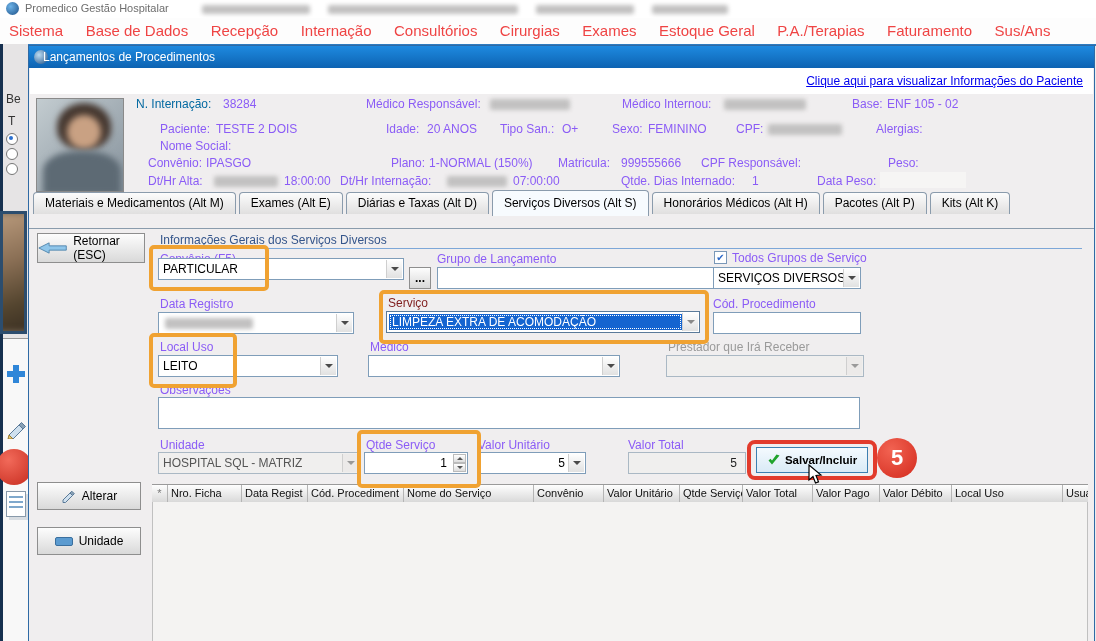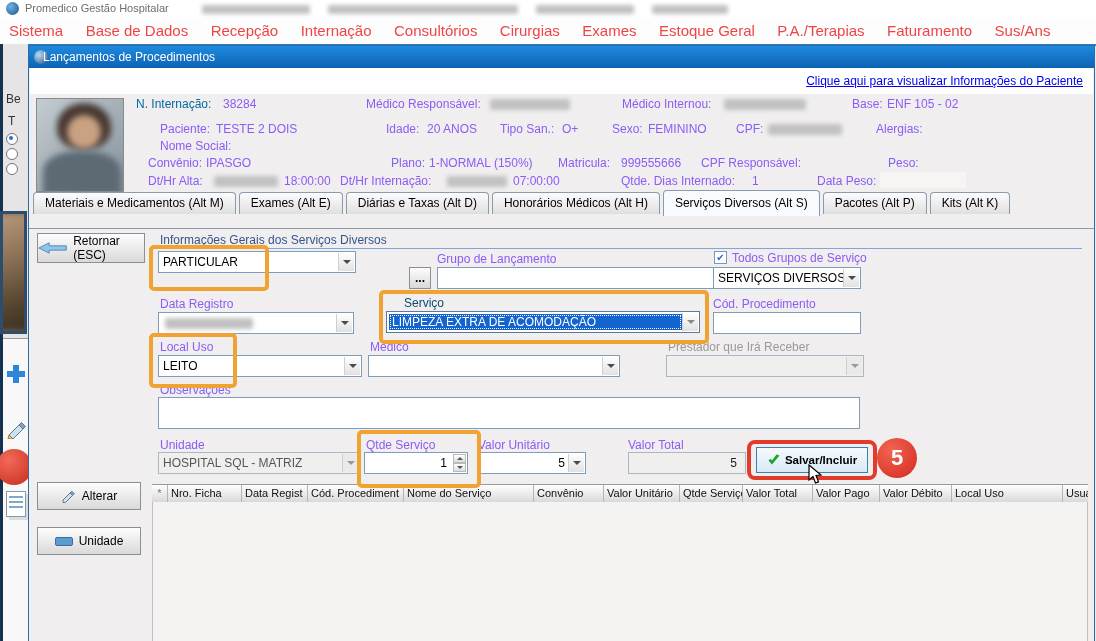--- a/index.html
+++ b/index.html
@@ -153,22 +153,22 @@
 <span class="lbl" style="left:513px;top:174px">07:00:00</span>
 <span class="lbl" style="left:621px;top:174px">Qtde. Dias Internado:</span>
 <span class="lbl" style="left:752px;top:174px">1</span>
 <span class="lbl" style="left:817px;top:174px">Data Peso:</span>
 <div class="abs" style="left:880px;top:172px;width:86px;height:16px;background:#f6f5f4"></div>
 
 <div class="abs" style="left:33px;top:190px;width:1050px;height:26px;white-space:nowrap;display:flex;align-items:center">
   <div class="tab"><span>Materiais e Medicamentos (Alt M)</span></div>
   <div class="tab"><span>Exames (Alt E)</span></div>
   <div class="tab"><span>Diárias e Taxas (Alt D)</span></div>
+  <div class="tab active"><span>Serviços Diversos (Alt S)</span></div>
   <div class="tab"><span>Honorários Médicos (Alt H)</span></div>
-  <div class="tab active"><span>Serviços Diversos (Alt S)</span></div>
   <div class="tab"><span>Pacotes (Alt P)</span></div>
   <div class="tab"><span>Kits (Alt K)</span></div>
 </div>
 
 <div class="abs" style="left:29px;top:228px;width:1065px;height:413px;border-top:1px solid #8a9bac;background:#f0eeef"></div>
 
 <div class="btn3d" style="left:37px;top:233px;width:108px;height:30px">
   <svg width="34" height="14" viewBox="0 0 34 14">
     <path d="M1 7 L13 1 L13 4.5 L33 4.5 L33 9.5 L13 9.5 L13 13 Z" fill="#8fc6ea" stroke="#4a80a8" stroke-width="1"></path>
   </svg>
@@ -183,21 +183,21 @@
 </div>
 <div class="btn3d" style="left:37px;top:527px;width:104px;height:28px">
   <span style="display:inline-block;width:16px;height:7px;background:#5b9bd0;border:1px solid #3a6f9e;border-radius:2px"></span>
   <span>Unidade</span>
 </div>
 
 <span class="lbl" style="left:160px;top:233px;color:#34558b">Informações Gerais dos Serviços Diversos</span>
 <div class="abs" style="left:158px;top:248px;width:924px;height:1px;background:#7da7d8"></div>
 
 <span class="lbl" style="left:160px;top:252px">Convênio (F5)</span>
-<div class="combo" style="left:158px;top:251px;width:198px">
+<div class="combo" style="left:158px;top:258px;width:246px">
   <span>PARTICULAR</span>
   <span class="arw">
       <i class="tri"></i>
     </span>
 </div>
 <div class="btn3d" style="left:409px;top:267px;width:22px;height:22px;font-weight:bold">
   <span>...</span>
 </div>
 <div class="hl" style="left:149px;top:245px;width:112px;height:38px"></div>
 
@@ -221,36 +221,36 @@
 </div>
 
 <span class="lbl" style="left:160px;top:297px">Data Registro</span>
 <div class="combo" style="left:158px;top:312px;width:196px">
   <div class="blur" style="left:6px;top:5px;width:88px;height:11px"></div>
   <span class="arw">
       <i class="tri"></i>
     </span>
 </div>
 
-<span class="lbl" style="left:404px;top:296px;color:#0c4a6e">Serviço</span>
+<span class="lbl" style="left:388px;top:296px;color:#7f1d1d">Serviço</span>
 <div class="combo" style="left:386px;top:311px;width:314px;padding:0;border-color:#5a7a9a">
   <div style="position:absolute;left:2px;top:2px;right:17px;bottom:2px;background:#1464D0;color:#fff;font-size:12px;display:flex;align-items:center;padding:0 3px;outline:1px dotted #fff;outline-offset:-2px;white-space:nowrap;overflow:hidden">
     <span>LIMPEZA EXTRA DE ACOMODAÇÃO</span>
   </div>
   <span class="arw">
       <i class="tri" style="border-top-color:#8a8a8a"></i>
     </span>
 </div>
 <div class="hl" style="left:379px;top:290px;width:322px;height:46px"></div>
 
 <span class="lbl" style="left:713px;top:297px">Cód. Procedimento</span>
 <input class="abs" style="left: 713px; top: 312px; width: 148px; height: 22px; border: 1px solid rgb(127, 157, 185); box-sizing: border-box; font-size: 12px; font-family: &quot;Liberation Sans&quot;, sans-serif; padding: 0px 4px;" value="">
 
 <span class="lbl" style="left:160px;top:340px">Local Uso</span>
-<div class="combo" style="left:158px;top:355px;width:204px">
+<div class="combo" style="left:158px;top:355px;width:180px">
   <span>LEITO</span>
   <span class="arw">
       <i class="tri"></i>
     </span>
 </div>
 <div class="hl" style="left:149px;top:333px;width:80px;height:47px"></div>
 
 <span class="lbl" style="left:370px;top:340px">Medico</span>
 <div class="combo" style="left:368px;top:355px;width:252px">
   <span></span>

